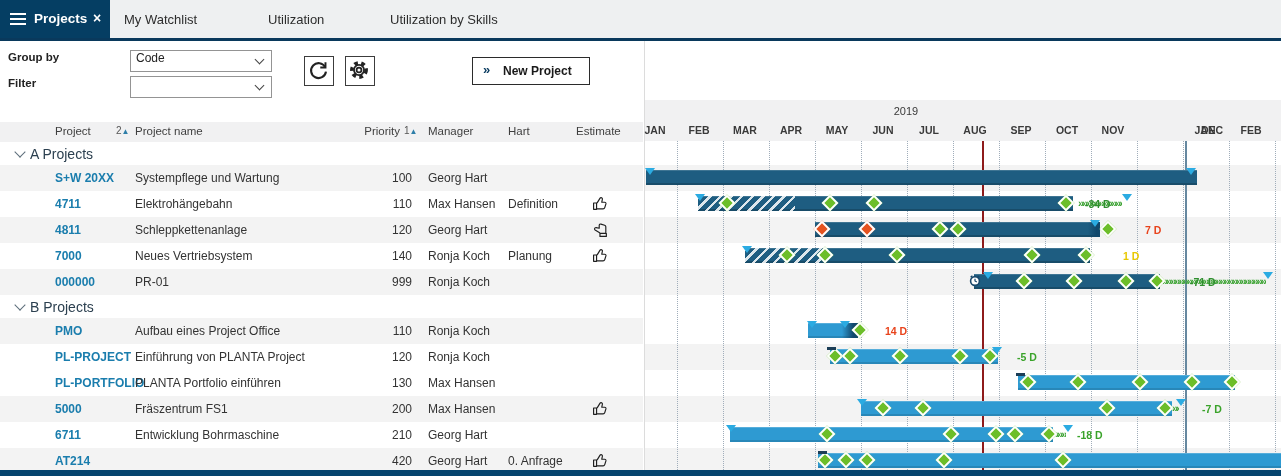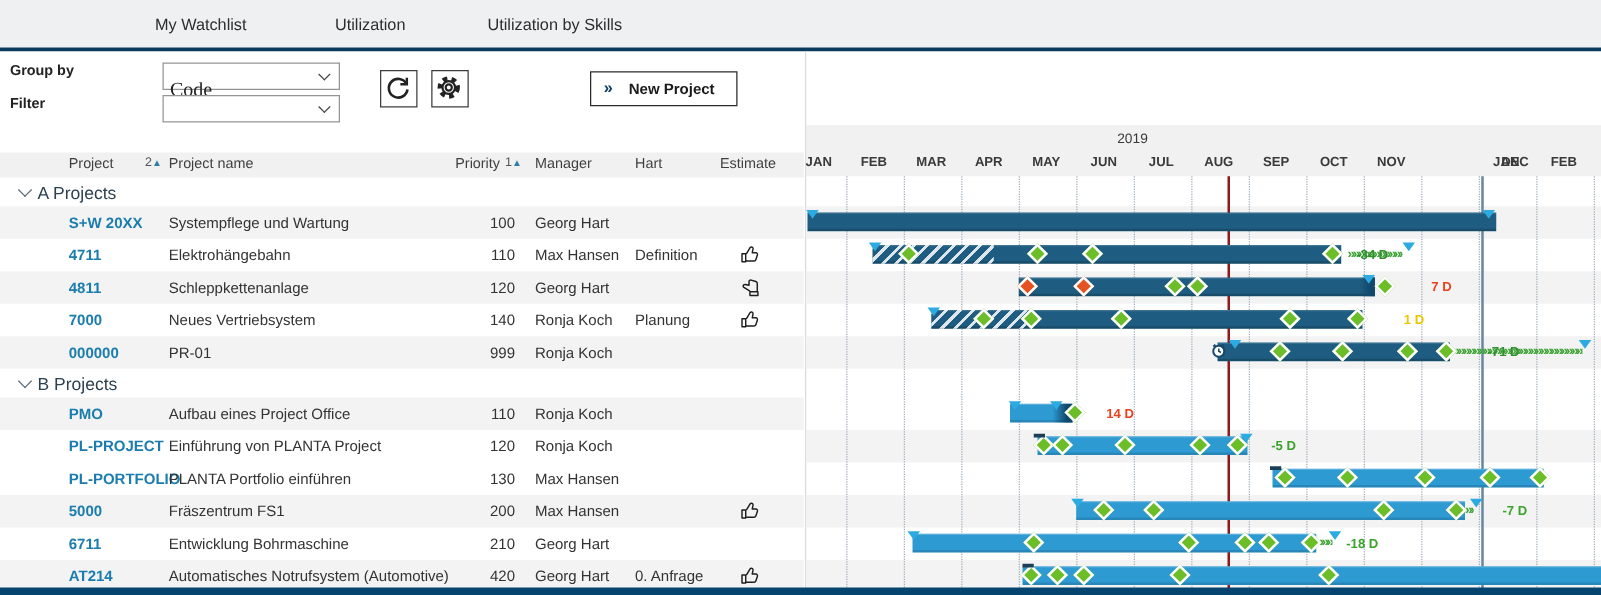--- a/index.html
+++ b/index.html
@@ -10,21 +10,21 @@
   .tab-underline{position:absolute;left:0;top:38px;width:1281px;height:3px;background:#09395c;}
   .tab-active{position:absolute;left:0;top:0;width:110px;height:38px;background:#053e63;color:#fff;}
   .hamburger{position:absolute;left:10px;top:13px;width:16px;height:12px;cursor:pointer;}
   .hamburger i{display:block;height:2px;background:#fff;margin-bottom:3px;}
   .tab-active .lbl{position:absolute;left:34px;top:11px;font-size:13.5px;font-weight:bold;}
   .tab-close{position:absolute;left:93px;top:10px;font-size:14px;font-weight:bold;cursor:pointer;}
   .tab{position:absolute;top:12px;font-size:13px;color:#2d2d2d;cursor:pointer;}
   
   .fieldlbl{position:absolute;font-size:11.5px;font-weight:bold;color:#222;}
   .select{position:absolute;width:140px;height:20px;background:#fff;border:1px solid #949494;}
-  .select .val{position:absolute;left:5px;top:13px;font-size:16px;color:#222;font-family:Liberation Serif, serif;}
+  .select .val{position:absolute;left:5px;top:0;font-size:12px;color:#222;}
   .chev{position:absolute;width:6px;height:6px;border-right:1.4px solid #444;border-bottom:1.4px solid #444;transform:rotate(45deg);}
   .iconbtn{position:absolute;width:28px;height:28px;border:1px solid #3c3c3c;background:#fff;cursor:pointer;}
   .npbtn{position:absolute;left:472px;top:57px;width:116px;height:26px;border:1.5px solid #2b2b2b;background:#fff;cursor:pointer;}
   .npbtn .chevs{position:absolute;left:10px;top:4px;color:#0b3c61;font-weight:bold;font-size:13px;}
   .npbtn .txt{position:absolute;left:30px;top:6px;font-size:12px;color:#1a1a1a;font-weight:600;}
   
   .hdrstrip{position:absolute;background:#f1f1f2;}
   .stripe{position:absolute;height:26px;background:#f3f3f3;}
   .splitter{position:absolute;left:644px;top:41px;width:1px;height:435px;background:#dcdcdc;}
   .colhdr{position:absolute;top:125px;font-size:11.5px;color:#3f3f3f;}
@@ -57,20 +57,29 @@
   .footerbar{position:absolute;left:0;top:470px;width:1281px;height:6px;background:#05446e;}
   svg{display:block;}
 </style>
 </head>
 <body>
 
 <div id="app">
 
   <div class="tabbar"></div>
   <div class="tab-underline"></div>
+  <div class="tab-active">
+    <span class="hamburger">
+        <i></i>
+        <i></i>
+        <i></i>
+      </span>
+    <span class="lbl">Projects</span>
+    <span class="tab-close">×</span>
+  </div>
   <span class="tab" style="left:124px">My Watchlist</span>
   <span class="tab" style="left:268px">Utilization</span>
   <span class="tab" style="left:390px">Utilization by Skills</span>
 
   <span class="fieldlbl" style="left:8px;top:51px">Group by</span>
   <div class="select" style="left:130px;top:50px">
     <span class="val">Code</span>
     <span class="chev" style="right:8px;top:5px"></span>
   </div>
   <span class="fieldlbl" style="left:8px;top:77px">Filter</span>
@@ -307,21 +316,20 @@
       <div class="trail" style="left:1053px;top:428px;width:13px">»»»»</div>
       <span class="dia dia-g" style="left:821px;top:428px"></span>
       <span class="dia dia-g" style="left:945px;top:428px"></span>
       <span class="dia dia-g" style="left:990px;top:428px"></span>
       <span class="dia dia-g" style="left:1009px;top:428px"></span>
       <span class="dia dia-g" style="left:1043px;top:428px"></span>
       <span class="tri" style="left:726px;top:425px"></span>
       <span class="tri" style="left:1063px;top:425px"></span>
       <span class="glabel" style="left:1077px;top:429px;color:#3aa32a">-18 D</span>
       <span class="cell code" style="left:55px;top:454px">AT214</span>
-      <span class="cell" style="left:135px;top:454px">Automatisches Notrufsystem (Automotive)</span>
       <span class="cell pri" style="left:366px;top:454px">420</span>
       <span class="cell" style="left:428px;top:454px">Georg Hart</span>
       <span class="cell" style="left:508px;top:454px">0. Anfrage</span>
       <span class="esticon" style="left:592px;top:452px">
         <svg width="17" height="17" viewBox="0 0 16 16">
           <path d="M1.5 7.5h2.8v6H1.5v-6zm2.8 5.5h6.2c.7 0 1.3-.5 1.5-1.1l1.1-3.5c.2-.8-.3-1.6-1.2-1.6H9.2l.6-2.9c.1-.8-.5-1.5-1.3-1.5-.4 0-.7.2-.9.5L5 7.2l-.7.3" fill="none" stroke="#1f1f1f" stroke-width="1.1" stroke-linejoin="round"></path>
         </svg>
       </span>
       <div class="bar bar-light" style="left:818px;top:453px;width:463px"></div>
       <span class="dia dia-g" style="left:819px;top:454px"></span>

